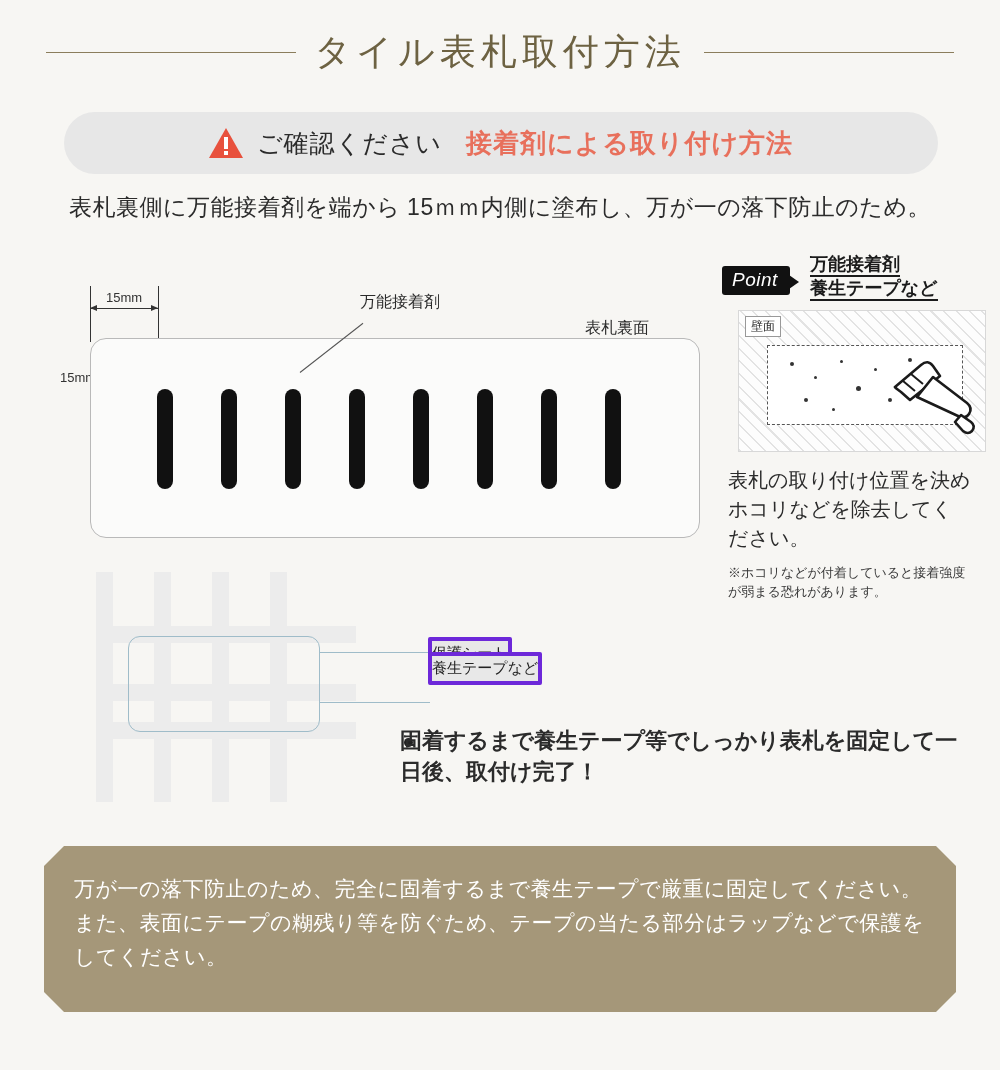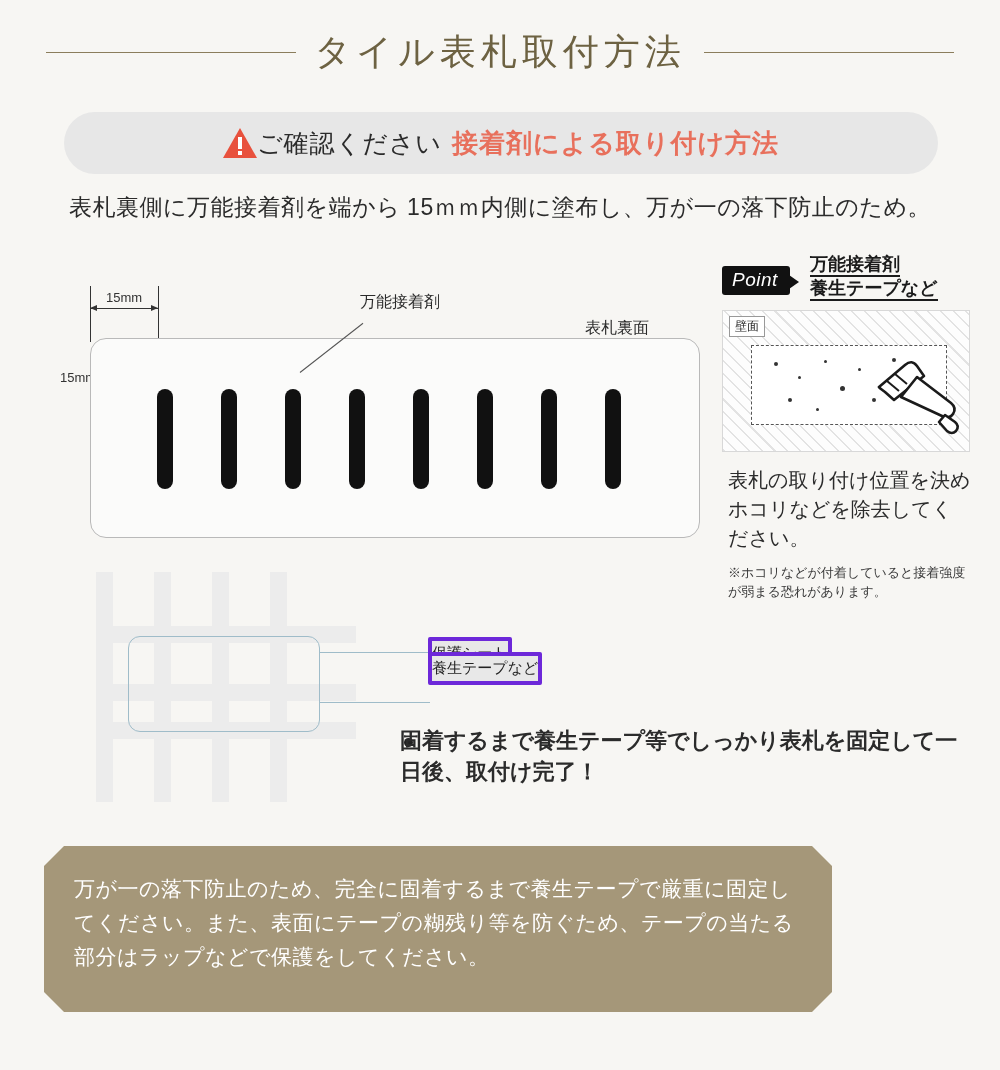--- a/index.html
+++ b/index.html
@@ -46,20 +46,21 @@
     position: absolute;
     top: 112px;
     left: 64px;
     width: 874px;
     height: 62px;
     background: #e7e7e7;
     border-radius: 31px;
     display: flex;
     align-items: center;
     justify-content: center;
+    gap: 14px;
   }
   .warn-icon {
     width: 34px;
     height: 30px;
     position: relative;
     flex: 0 0 auto;
   }
   .warn-icon .tri {
     width: 0;
     height: 0;
@@ -254,21 +255,21 @@
     font-weight: 700;
     line-height: 1.35;
     color: #1b1b1b;
   }
   .point-title .u {
     border-bottom: 2px solid #1b1b1b;
     padding-bottom: 1px;
   }
   .wall-box {
     position: absolute;
-    left: 0;
+    left: 16px;
     top: 58px;
     width: 248px;
     height: 142px;
     background:
       repeating-linear-gradient(45deg, #e3e3e3 0 1.5px, transparent 1.5px 9px),
       #fdfdfd;
     border: 1px solid #d8d8d8;
     box-sizing: border-box;
     text-decoration: underline;
   }
@@ -382,21 +383,21 @@
     height: 9px;
     background: #222;
     border-radius: 50%;
   }
 
   
   .caution {
     position: absolute;
     left: 44px;
     top: 846px;
-    width: 788px;
+    width: 912px;
     height: 166px;
     background: #a59779;
     color: #fff;
     box-sizing: border-box;
     padding: 26px 30px;
     font-size: 21px;
     line-height: 1.62;
     clip-path: polygon(20px 0, calc(100% - 20px) 0, 100% 20px, 100% calc(100% - 20px), calc(100% - 20px) 100%, 20px 100%, 0 calc(100% - 20px), 0 20px);
     letter-spacing: 0.5px;
   }

